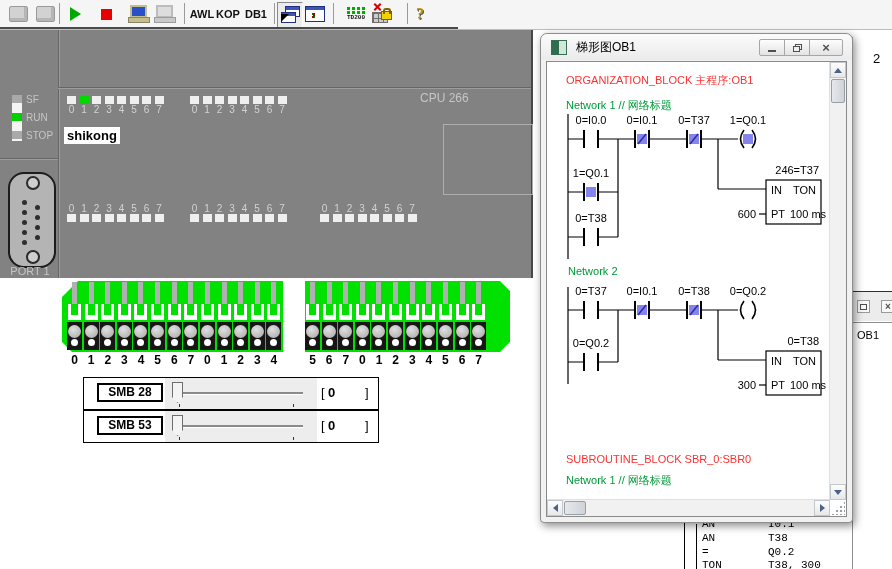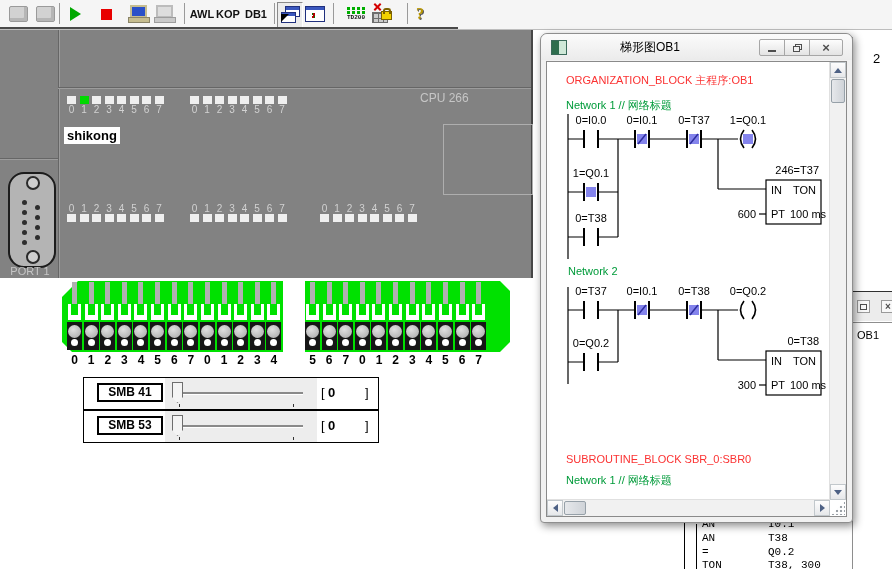--- a/index.html
+++ b/index.html
@@ -96,21 +96,21 @@
   .slval{position:absolute;left:237px;top:7px;width:50px;height:18px;font:bold 13px "Liberation Sans",sans-serif;}
   .slval .bo{position:absolute;left:0;font-weight:normal;}
   .slval .v{position:absolute;left:7px;}
   .slval .bc{position:absolute;left:44px;font-weight:normal;}
 
   
   #lwin{position:absolute;left:540px;top:33px;width:313px;height:490px;background:#f1f1f1;
         border:1px solid #8e8e8e;border-radius:7px 7px 4px 4px;box-sizing:border-box;z-index:20;
         box-shadow:2px 3px 8px rgba(0,0,0,0.45);}
   #lwin-title{position:absolute;left:0;top:0;right:0;height:26px;display:flex;align-items:center;
-        border-radius:7px 7px 0 0;background:linear-gradient(#fbfbfb,#ebebeb);gap:44px;}
+        border-radius:7px 7px 0 0;background:linear-gradient(#fbfbfb,#ebebeb);}
   #lwin-icon{width:14px;height:13px;margin-left:10px;border:1px solid #3a6a5a;background:linear-gradient(90deg,#2e6e4e 50%,#cfe8d8 50%);}
   #lwin-title-text{margin-left:9px;font:12px "Liberation Sans",sans-serif;color:#000;}
   #lwin-btns{position:absolute;right:9px;top:5px;display:flex;}
   .capbtn{height:17px;border:1px solid #a6a6a6;background:linear-gradient(#fdfdfd,#e3e3e3);
           display:flex;align-items:center;justify-content:center;margin-left:-1px;box-sizing:border-box;}
   .capbtn.min{width:26px;border-radius:2px 0 0 2px;}
   .capbtn.res{width:26px;}
   .capbtn.cls{width:34px;border-radius:0 2px 2px 0;}
   .glyph-min{width:8px;height:2px;background:#4e4e4e;margin-top:7px;}
   .glyph-res{position:relative;width:9px;height:8px;}
@@ -219,20 +219,29 @@
 
   <div id="panel"></div>
   <div id="panel-redge"></div>
   <div class="groove-v" style="left:58px;top:30px;height:248px;"></div>
   <div class="groove-v2" style="left:59px;top:30px;height:248px;"></div>
   <div class="groove-h" style="left:58px;top:87px;width:473px;"></div>
   <div class="groove-h2" style="left:58px;top:88px;width:473px;"></div>
   <div class="groove-h" style="left:0;top:158px;width:58px;"></div>
   <div class="groove-h2" style="left:0;top:159px;width:58px;"></div>
 
+  <div id="status-block">
+      <div id="status-bar"></div>
+      <div class="stled" style="top: 0px; background: rgb(169, 169, 169);"></div>
+      <div class="stlab" style="top: -1px;">SF</div>
+      <div class="stled" style="top: 18px; background: rgb(0, 207, 0);"></div>
+      <div class="stlab" style="top: 17px;">RUN</div>
+      <div class="stled" style="top: 36px; background: rgb(169, 169, 169);"></div>
+      <div class="stlab" style="top: 35px;">STOP</div>
+    </div>
 
   <div id="port">
     <span class="screw" style="top:2px"></span>
     <span class="screw" style="top:76px"></span>
   <div class="pin" style="left: 12px; top: 26px;"></div>
       <div class="pin" style="left: 12px; top: 36px;"></div>
       <div class="pin" style="left: 12px; top: 46px;"></div>
       <div class="pin" style="left: 12px; top: 56px;"></div>
       <div class="pin" style="left: 12px; top: 66px;"></div>
       <div class="pin" style="left: 25px; top: 31px;"></div>
@@ -772,21 +781,21 @@
       <div class="swbody">
         <div class="swslot" style="background: rgb(0, 225, 0);"></div>
       </div>
     </div>
     <div class="bulbcell" style="left: 471.2px; top: 322px;">
       <div class="bulb"></div>
       <div class="bulbdot"></div>
     </div>
     <div class="tnum" style="left: 471.7px; top: 353px;">7</div>
     <div class="slrow" style="top: 377px;">
-      <div class="slbox">SMB 41</div>
+      <div class="slbox">SMB 28</div>
       <div class="slzone">
         <div class="sltrack"></div>
         <div class="slthumb"></div>
         <div class="sltick" style="left: 14px;"></div>
         <div class="sltick" style="left: 128px;"></div>
       </div>
       <div class="slval">
         <span class="bo">[</span>
         <span class="v">0</span>
         <span class="bc">]</span>

